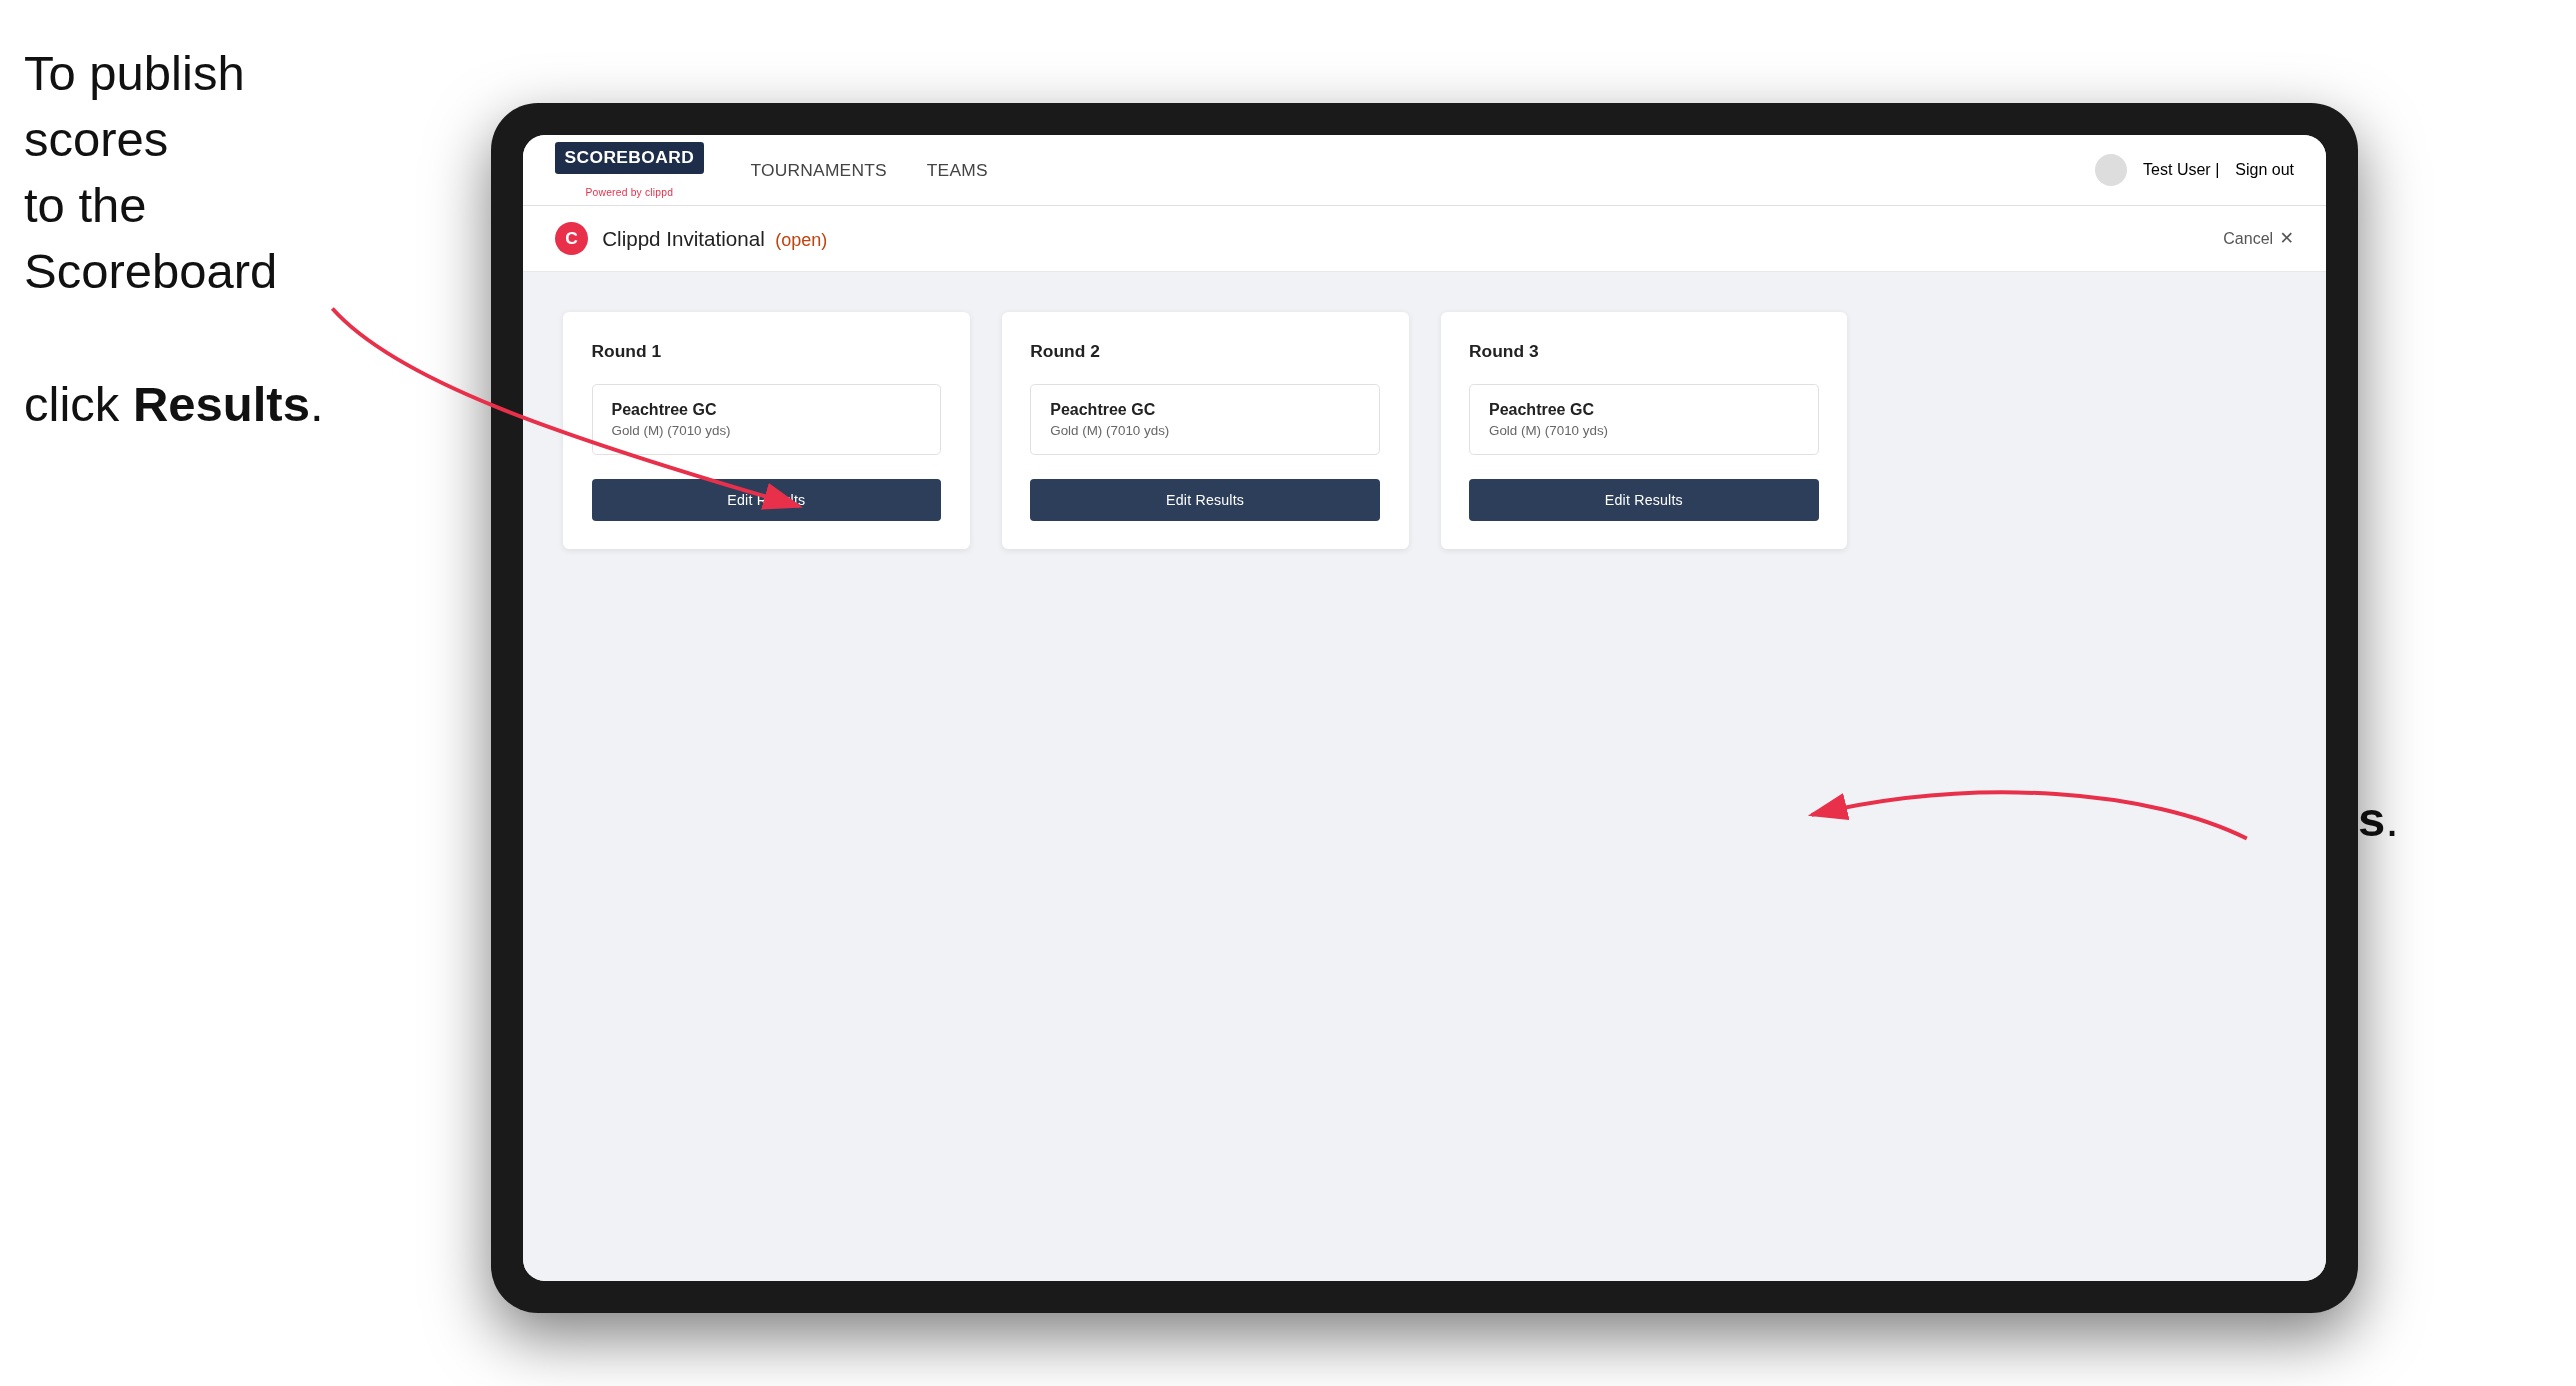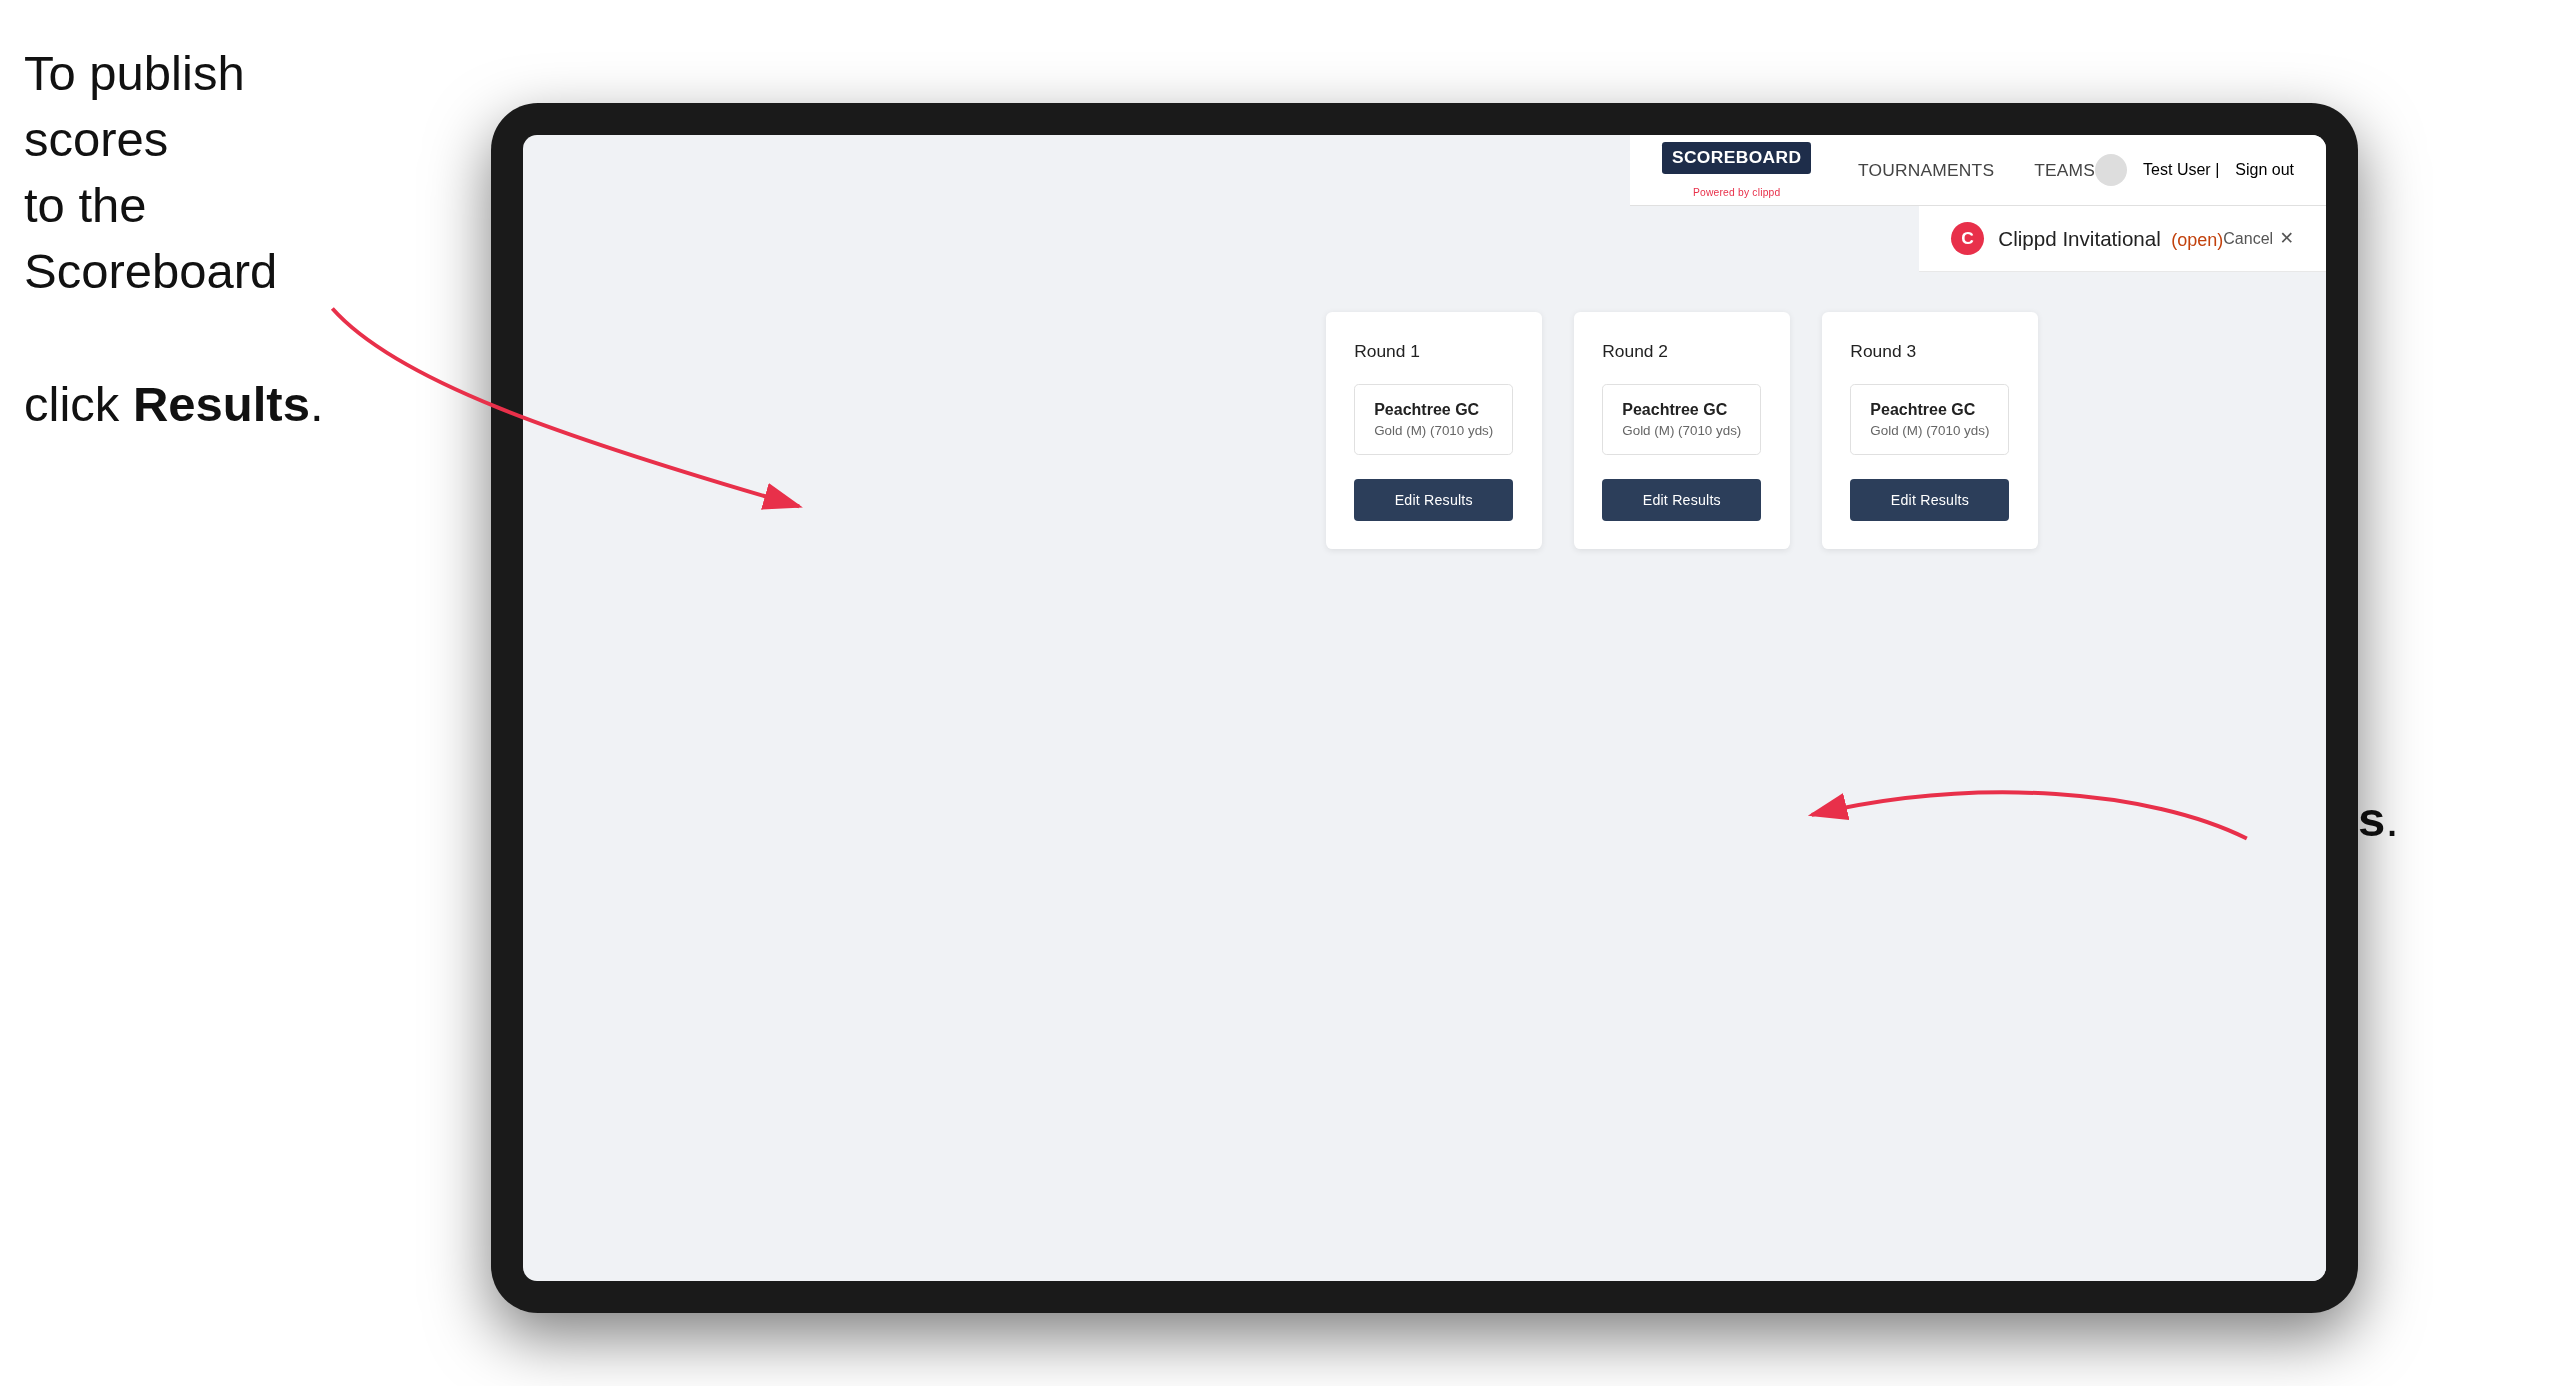--- a/index.html
+++ b/index.html
@@ -47,25 +47,24 @@
       background: #1a1a1a;
       border-radius: 47px;
       padding: 32px;
       box-shadow: 0 24px 63px rgba(0,0,0,0.5);
     }
 
     .tablet-screen {
       width: 100%;
       height: 100%;
       background: #f0f2f5;
-      border-radius: 14px;
+      border-radius: 22px;
       overflow: hidden;
       display: flex;
       flex-direction: column;
-      align-items: flex-end;
     }
 
     
     .navbar {
       background: #ffffff;
       height: 71px;
       display: flex;
       align-items: center;
       padding: 0 32px;
       border-bottom: 0.8px solid #e0e0e0;
@@ -220,21 +219,21 @@
 
     .round-card {
       background: #ffffff;
       border-radius: 6.3px;
       padding: 28.5px;
       box-shadow: 0 1.6px 6.3px rgba(0,0,0,0.08);
     }
 
     .round-title {
       font-size: 17.4px;
-      font-weight: 400;
+      font-weight: 700;
       color: #222;
       margin-bottom: 22px;
     }
 
     .course-card {
       border: 0.8px solid #e0e0e0;
       border-radius: 4.7px;
       padding: 16px 19px;
       margin-bottom: 16px;
     }

